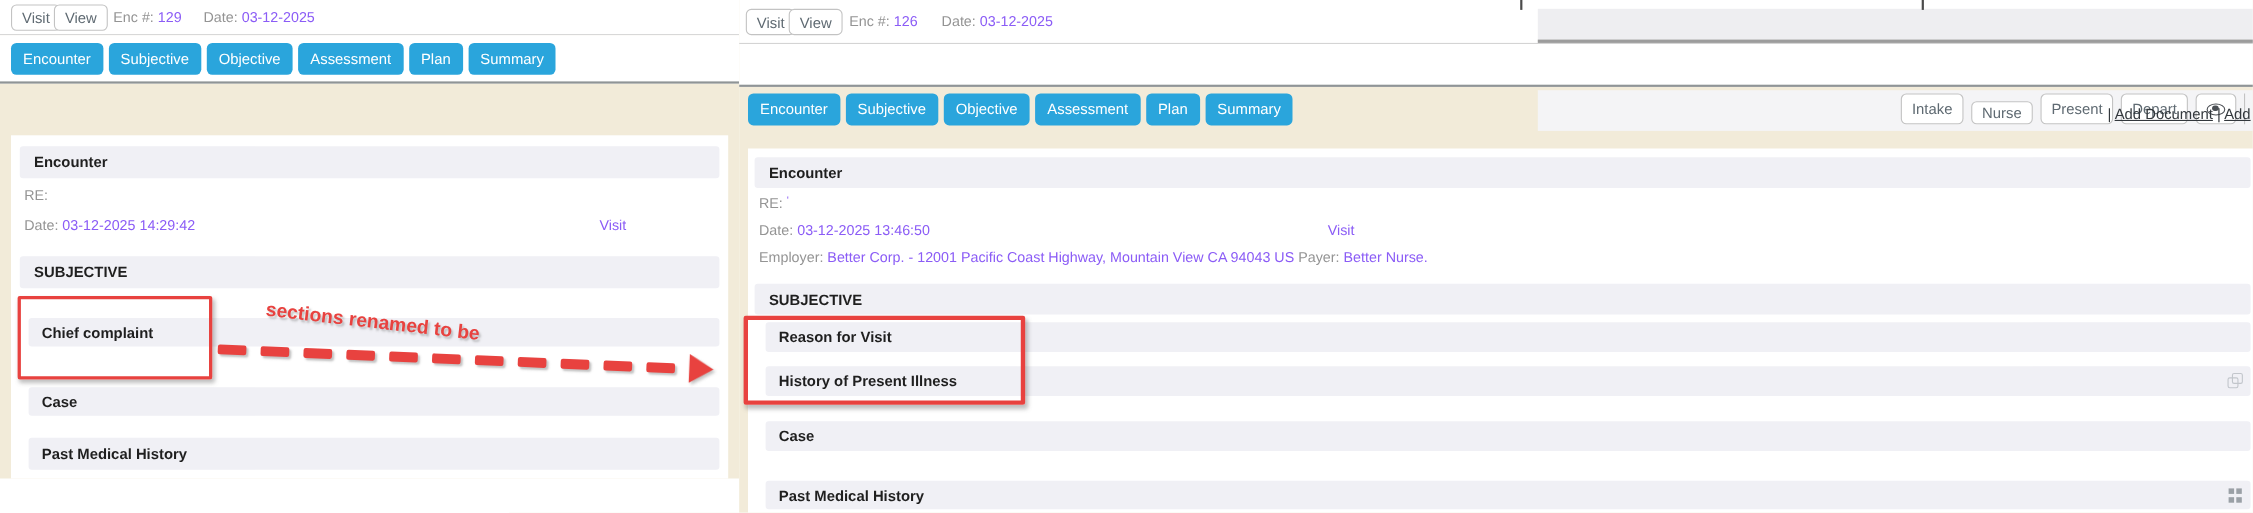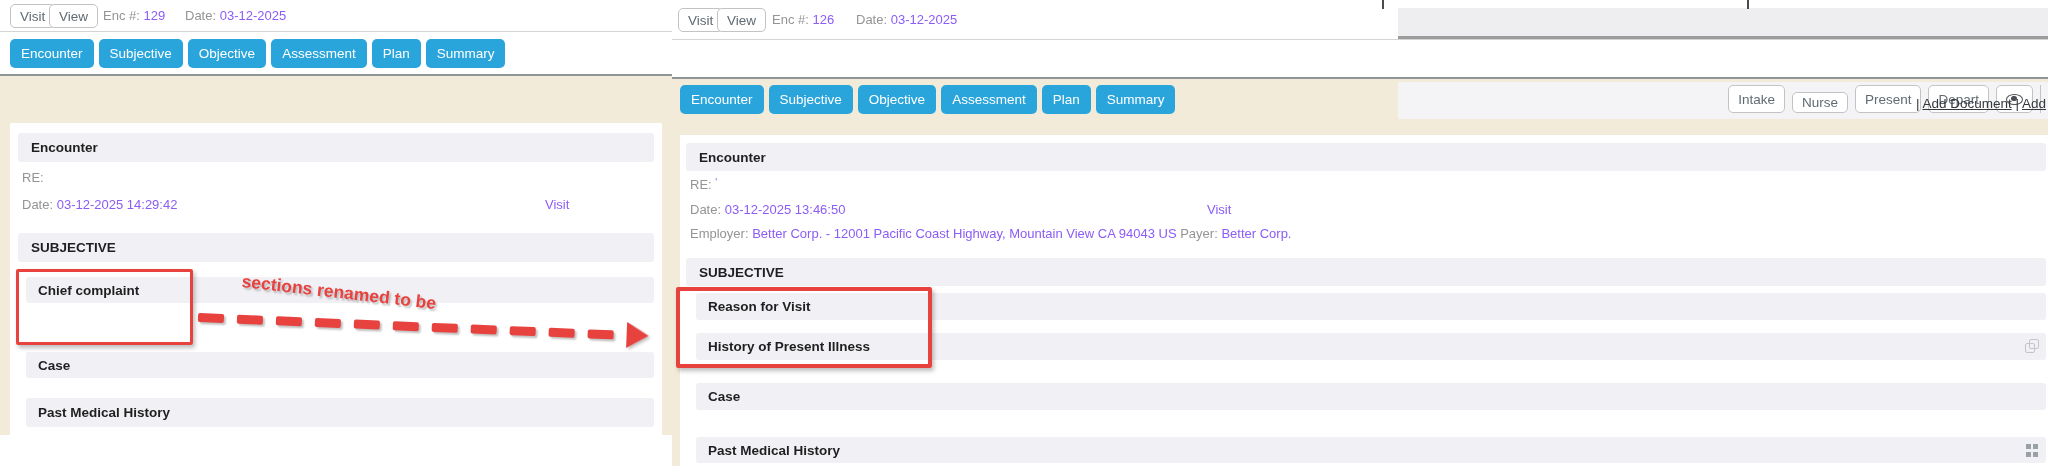--- a/index.html
+++ b/index.html
@@ -83,21 +83,21 @@
     <span class="tab">Plan</span>
     <span class="tab">Summary</span>
   </div>
   <div id="l-panel" class="abs">
     <div class="bar" style="left:8px;top:10px;width:636px;height:29px;padding-left:13px;">Encounter</div>
     <span class="metaline" style="left:12px;top:47px;"><span class="lbl">RE:</span></span>
     <span class="metaline" style="left:12px;top:74px;"><span class="lbl">Date:</span>
       <span class="val">03-12-2025 14:29:42</span></span>
     <span class="metaline val" style="left:535px;top:74px;">Visit</span>
     <div class="bar" style="left:8px;top:110px;width:636px;height:29px;padding-left:13px;">SUBJECTIVE</div>
-    <div class="bar" style="left:16px;top:154px;width:628px;height:26px;padding-left:12px;">Chief complaint</div>
+    <div class="bar" style="left:16px;top:166px;width:628px;height:26px;padding-left:12px;">Chief complaint</div>
     <div class="bar" style="left:16px;top:229px;width:628px;height:26px;padding-left:12px;">Case</div>
     <div class="bar" style="left:16px;top:275px;width:628px;height:29px;padding-left:12px;">Past Medical History</div>
   </div>
 </div>
 
 <div id="shot-right" class="abs">
   <div id="r-row1" class="abs">
     <button class="btn-outline abs" style="left:6px;top:8px;">Visit</button>
     <button class="btn-outline abs" style="left:45px;top:8px;">View</button>
     <span class="metaline" style="left:100px;top:12px;"><span class="lbl">Enc #:</span>
@@ -135,21 +135,21 @@
   <div id="r-panel" class="abs">
     <div class="bar" style="left:6px;top:8px;width:1360px;height:28px;padding-left:13px;">Encounter</div>
     <span class="metaline" style="left:10px;top:42px;"><span class="lbl">RE:</span>
       <span class="val" style="font-size:10px;vertical-align:top;">'</span></span>
     <span class="metaline" style="left:10px;top:67px;text-align:center;"><span class="lbl">Date:</span>
       <span class="val">03-12-2025 13:46:50</span></span>
     <span class="metaline val" style="left:527px;top:67px;">Visit</span>
     <span class="metaline" style="left:10px;top:91px;"><span class="lbl">Employer:</span>
       <span class="val">Better Corp. - 12001 Pacific Coast Highway, Mountain View CA 94043 US</span>
       <span class="lbl">Payer:</span>
-      <span class="val">Better Corp.</span></span>
+      <span class="val">Better Nurse.</span></span>
     <div class="bar" style="left:6px;top:123px;width:1360px;height:28px;padding-left:13px;">SUBJECTIVE</div>
     <div class="bar" style="left:16px;top:198px;width:1350px;height:27px;padding-left:12px;">
       <span>History of Present Illness</span>
       <span class="copy-ic" style="position:absolute;right:6px;top:6px;">
           <span class="p2"></span>
           <span class="p1"></span>
         </span>
     </div>
     <div class="bar" style="left:16px;top:158px;width:1350px;height:27px;padding-left:12px;">Reason for Visit</div>
     <div class="bar" style="left:16px;top:248px;width:1350px;height:27px;padding-left:12px;">Case</div>

